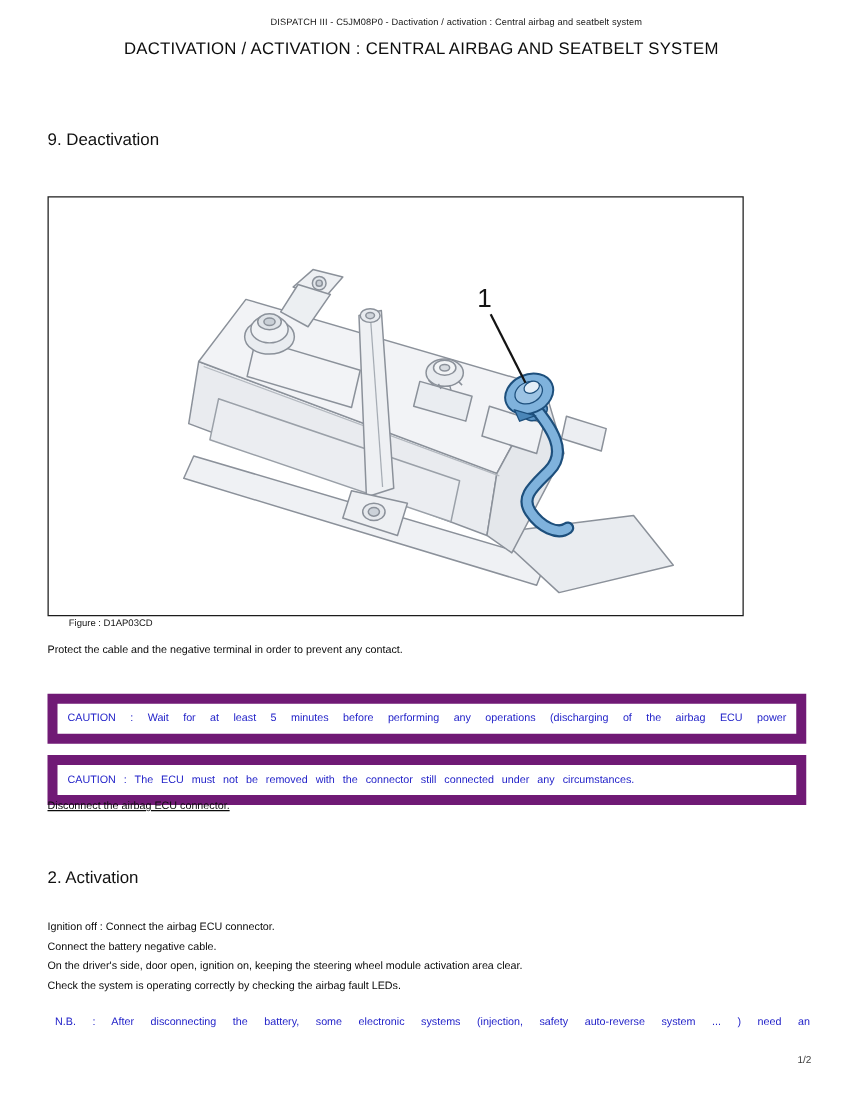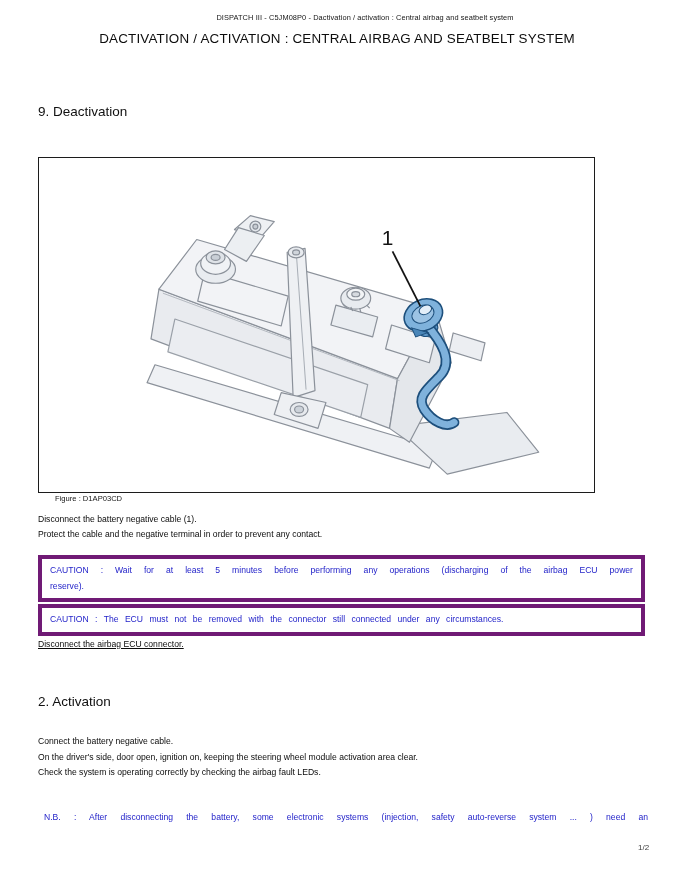--- a/index.html
+++ b/index.html
@@ -36,21 +36,21 @@
     font-size:8.6px; line-height:15.4px; color:#0b0b0b;
   }
   #para-group-1 { top:512px; }
   #para-3       { top:637px;text-decoration:underline; }
   #steps        { top:734px; line-height:15.6px; }
   .note-box {
     position:absolute; left:38px; width:607px; box-sizing:border-box;
     font-size:8.6px; line-height:15.5px; background:#fff;
   }
   .caution {
-    border:4px solid #701a75; color:#2323c9; padding:4px 8px; word-spacing:1px;
+    border:8px solid #701a75; color:#2323c9; padding:4px 8px; word-spacing:1px;
   }
   #caution-1 { top:555px; }
   #caution-1 .justify-line { text-align:justify; text-align-last:justify; }
   #caution-2 { top:604px; word-spacing:4px; }
   .essential {
     top:701px; border:3px double #d64b4b; color:#ee2222; padding:3px 8px;
     text-align:justify; text-align-last:justify; word-spacing:2px;
   }
   .nb-line {
     position:absolute; top:810px; left:44px; width:604px;
@@ -138,39 +138,38 @@
       </g>
 
       <line x1="355" y1="94" x2="383" y2="149" stroke="#141414" stroke-width="1.8"></line>
       <text x="350" y="88" font-size="21" fill="#141414" text-anchor="middle" font-family="Liberation Sans, sans-serif">1</text>
     </svg>
   </div>
 
   <div class="figure-caption">Figure : D1AP03CD</div>
 
   <div id="para-group-1" class="body-text">
-    <div>Disconnect the battery negative cable (1).</div>
     <div>Protect the cable and the negative terminal in order to prevent any contact.</div>
   </div>
 
   <div id="caution-1" class="note-box caution">
     <div class="justify-line">CAUTION : Wait for at least 5 minutes before performing any operations (discharging of the airbag ECU power</div>
-    <div>reserve).</div>
   </div>
 
   <div id="caution-2" class="note-box caution">
     <div>CAUTION : The ECU must not be removed with the connector still connected under any circumstances.</div>
   </div>
 
   <div id="para-3" class="body-text">Disconnect the airbag ECU connector.</div>
 
   <div id="h-activation" class="section-heading">2. Activation</div>
 
 
   <div id="steps" class="body-text">
+    <div>Ignition off : Connect the airbag ECU connector.</div>
     <div>Connect the battery negative cable.</div>
     <div>On the driver's side, door open, ignition on, keeping the steering wheel module activation area clear.</div>
     <div>Check the system is operating correctly by checking the airbag fault LEDs.</div>
   </div>
 
   <div class="nb-line">N.B. : After disconnecting the battery, some electronic systems (injection, safety auto-reverse system ... ) need an</div>
 
 
   <div class="page-number">1/2</div>
 

